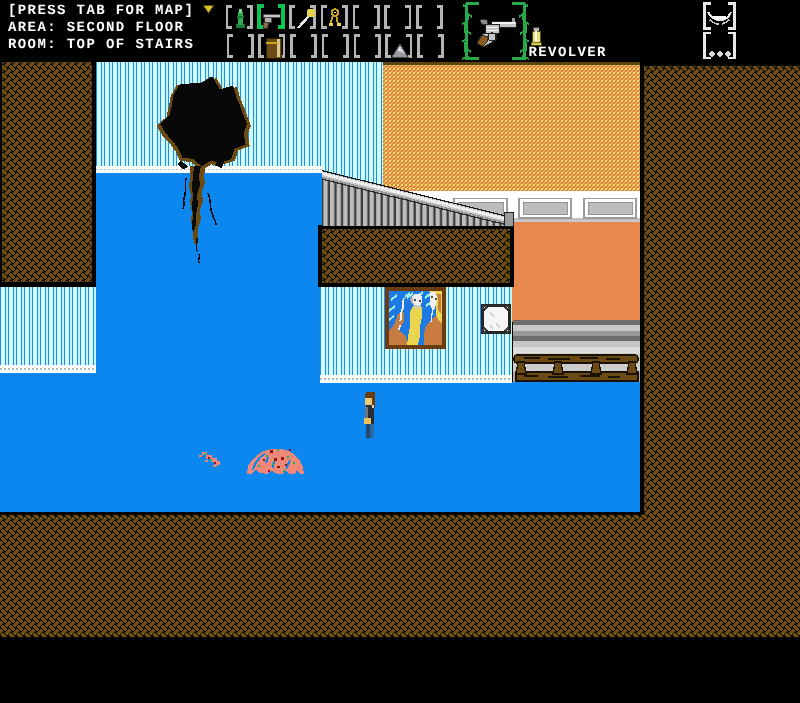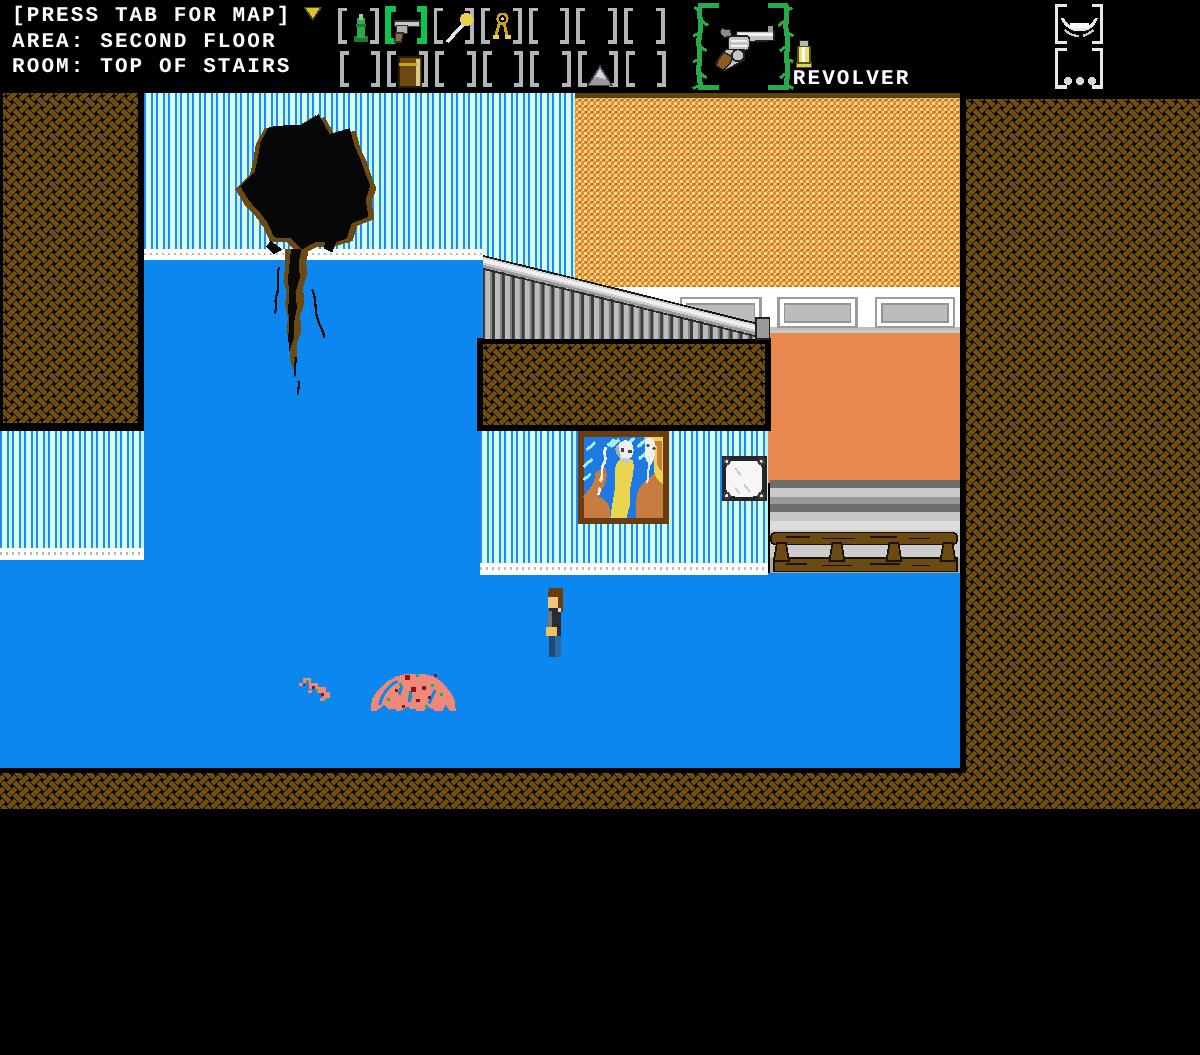--- a/index.html
+++ b/index.html
@@ -1,16 +1,16 @@
 <!DOCTYPE html>
 <html><head>
 <meta charset="utf-8">
 <style>
 html,body{margin:0;padding:0;background:#000;}
-#screen{position:relative;width:800px;height:539px;background:#000;overflow:hidden;}
+#screen{position:relative;width:800px;height:703px;background:#000;overflow:hidden;}
 .st{font:700 14px "Liberation Mono",monospace;letter-spacing:1.4px;fill:#fff;white-space:pre;text-rendering:geometricPrecision;}
 </style>
 </head>
 <body>
 <div id="screen">
 <svg width="800" height="703" viewBox="0 0 800 703" xmlns="http://www.w3.org/2000/svg" shape-rendering="crispEdges" style="position:absolute;left:0;top:0;will-change:transform;transform:translateZ(0)">
 <defs>
 <pattern id="weave" width="8" height="8" patternUnits="userSpaceOnUse">
   <rect width="8" height="8" fill="#0c0803"></rect>
   <g fill="#6d4d10">

